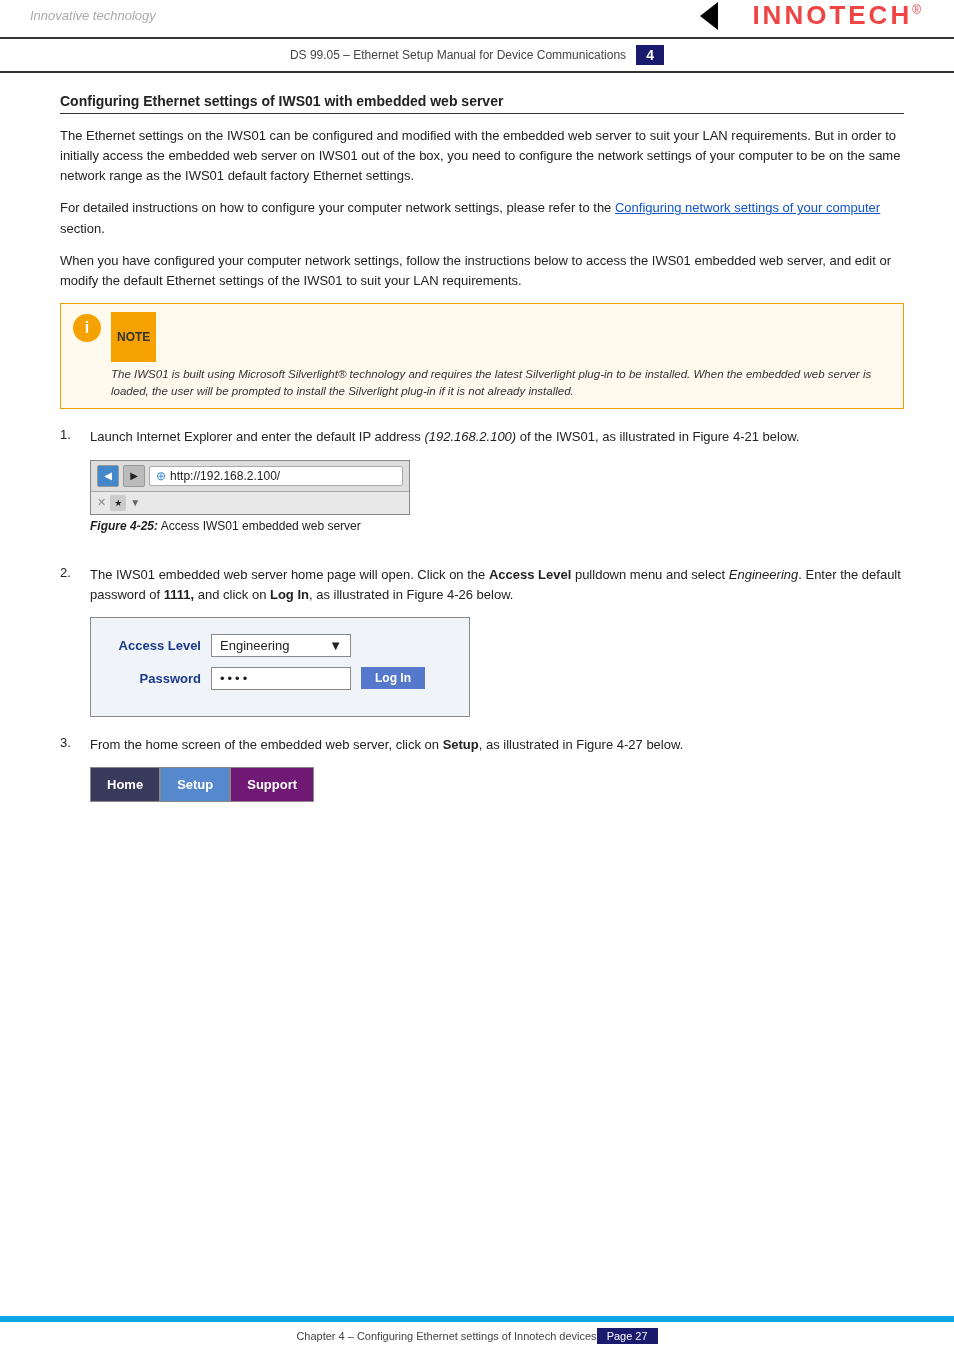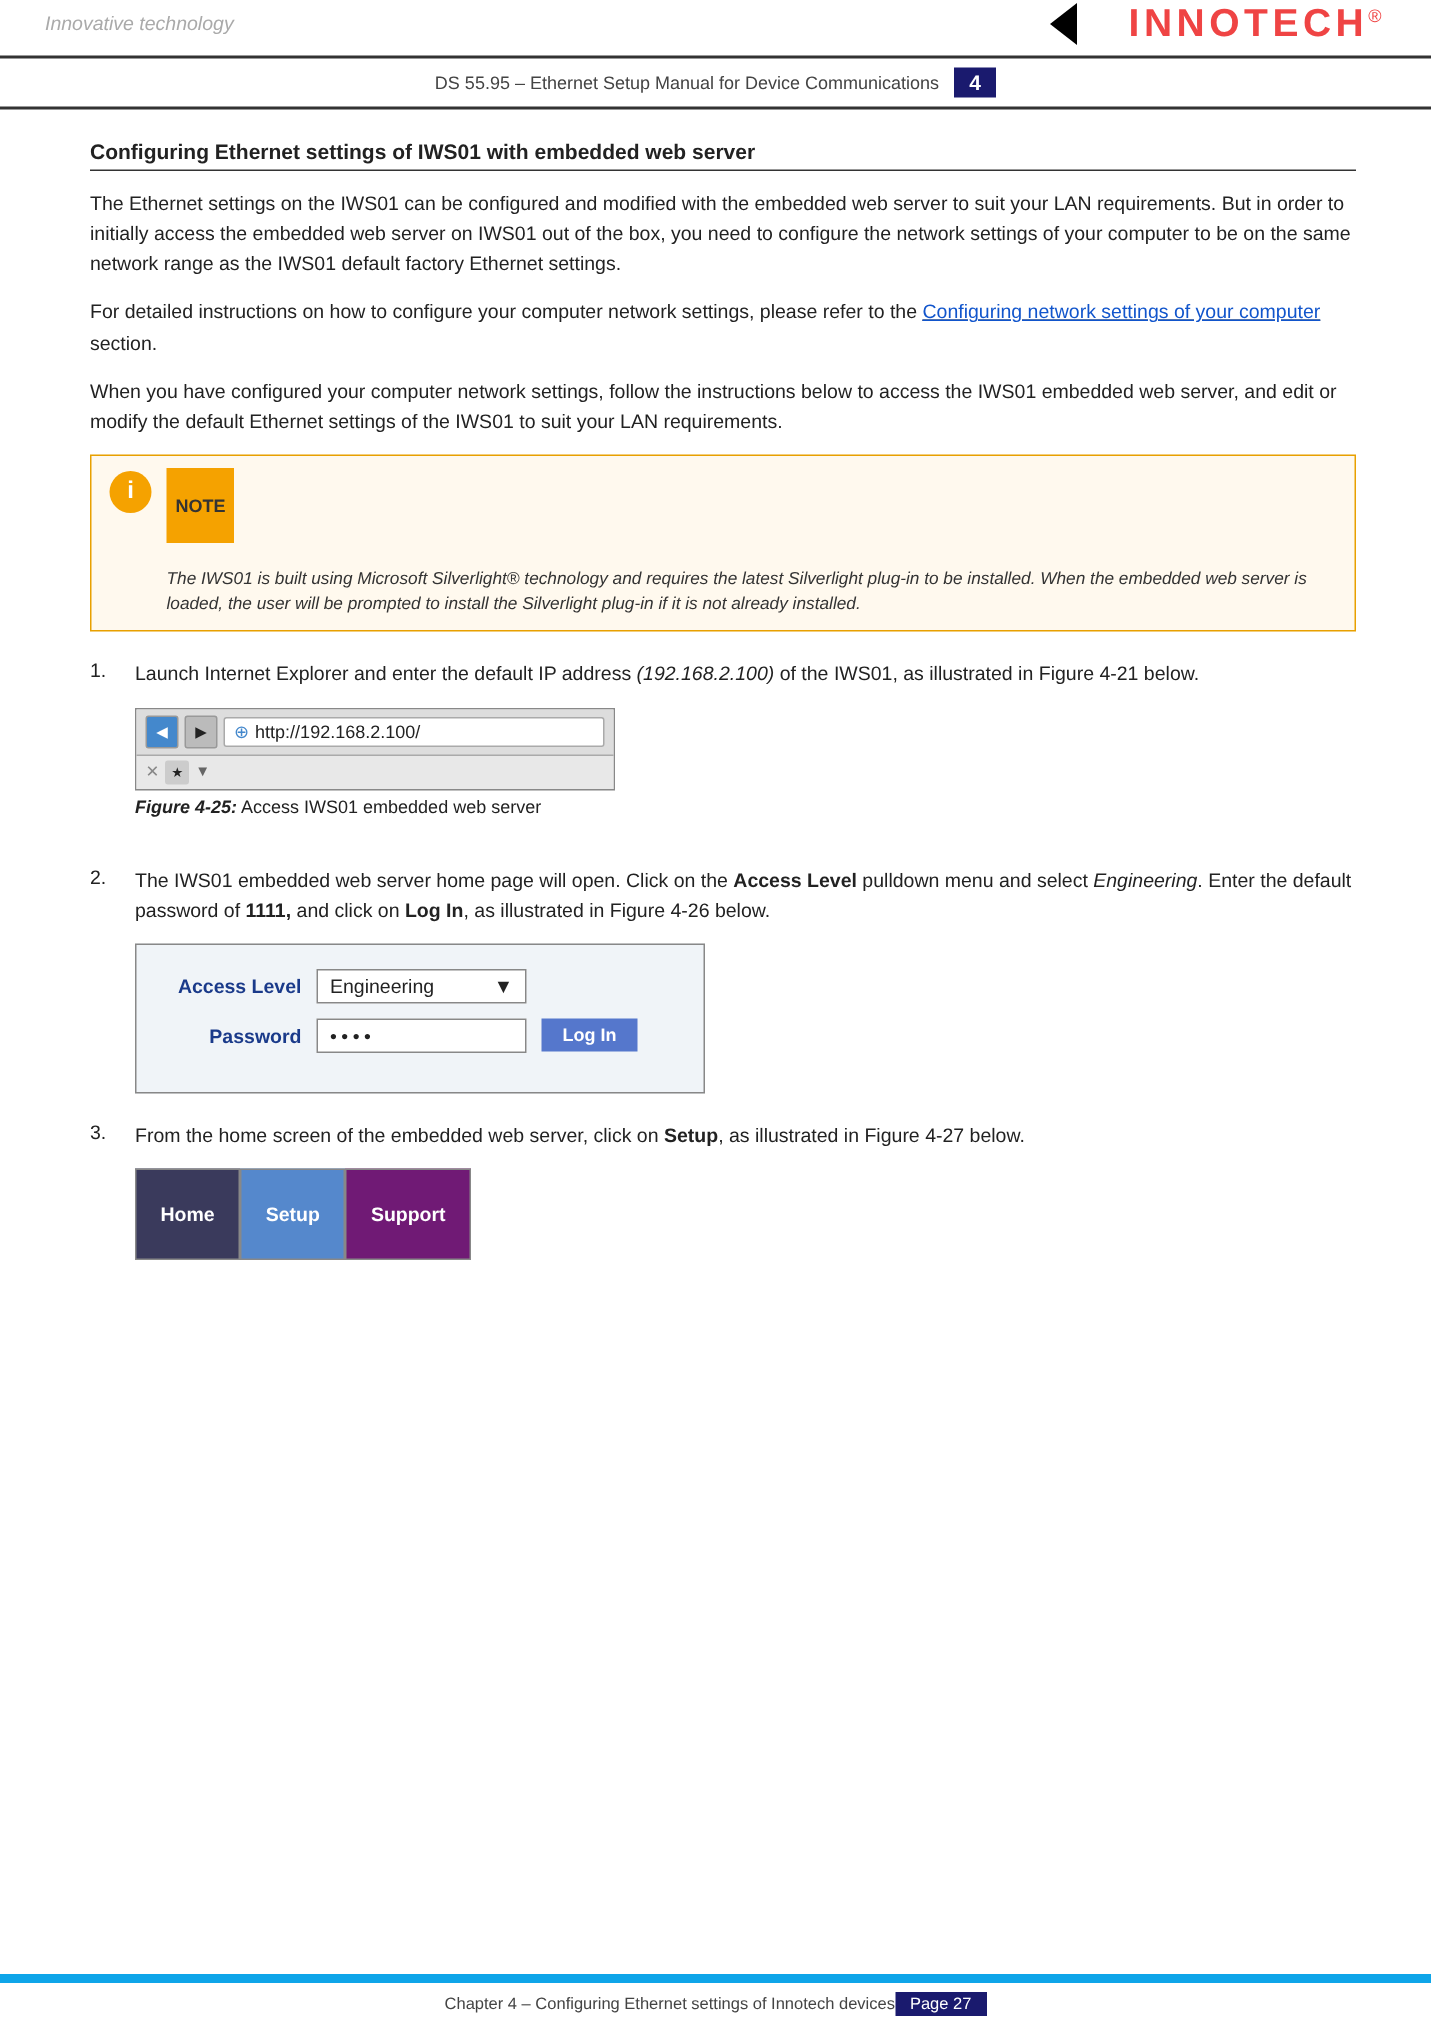--- a/index.html
+++ b/index.html
@@ -130,21 +130,21 @@
       justify-content: center;
       flex-shrink: 0;
       margin-top: 2px;
     }
     .note-label {
       font-weight: bold;
       font-size: 12px;
       color: #333;
       background: #f5a200;
       padding: 18px 6px;
-      margin-bottom: 16px;
+      margin-bottom: 4px;
       display: inline-block;
     }
     .note-text {
       font-size: 11.5px;
       font-style: italic;
       line-height: 1.5;
       color: #333;
     }
 
     
@@ -286,21 +286,21 @@
       font-weight: bold;
     }
 
     
     .nav-bar-box {
       display: flex;
       width: 220px;
       margin: 10px 0 4px 0;
     }
     .nav-tab {
-      padding: 22px 16px;
+      padding: 9px 16px;
       font-size: 13px;
       font-weight: bold;
       border: 1px solid #888;
       cursor: pointer;
     }
     .nav-tab.dark {
       background: #3a3a5c;
       color: #fff;
     }
     .nav-tab.blue {
@@ -344,21 +344,21 @@
   </div>
   <div class="header-logo-brand">
     <span class="arrow-left"></span>
     <span class="brand-text">
       <span>INNOTECH</span><span class="reg">®</span>
     </span>
   </div>
 </div>
 
 <div class="title-bar">
-  <span class="title-bar-text">DS 55.95 – Ethernet Setup Manual for Device Communications</span>
+  <span class="title-bar-text">DS 99.05 – Ethernet Setup Manual for Device Communications</span>
   <span class="title-bar-page">4</span>
 </div>
 
 <div class="main-content">
 
   <div class="section-heading">Configuring Ethernet settings of IWS01 with embedded web server</div>
 
   <p class="para">The Ethernet settings on the IWS01 can be configured and modified with the embedded web server to suit your LAN requirements.  But in order to initially access the embedded web server on IWS01 out of the box, you need to configure the network settings of your computer to be on the same network range as the IWS01 default factory Ethernet settings.</p>
 
   <p class="para">

